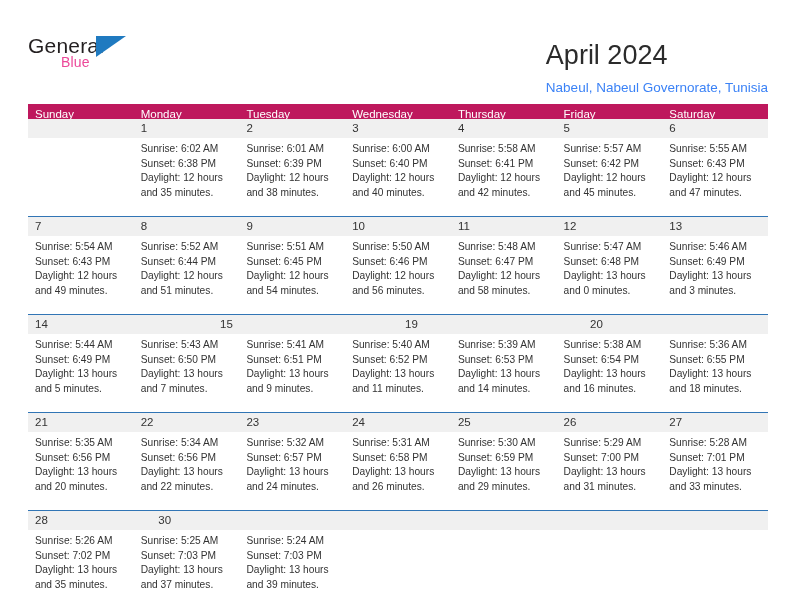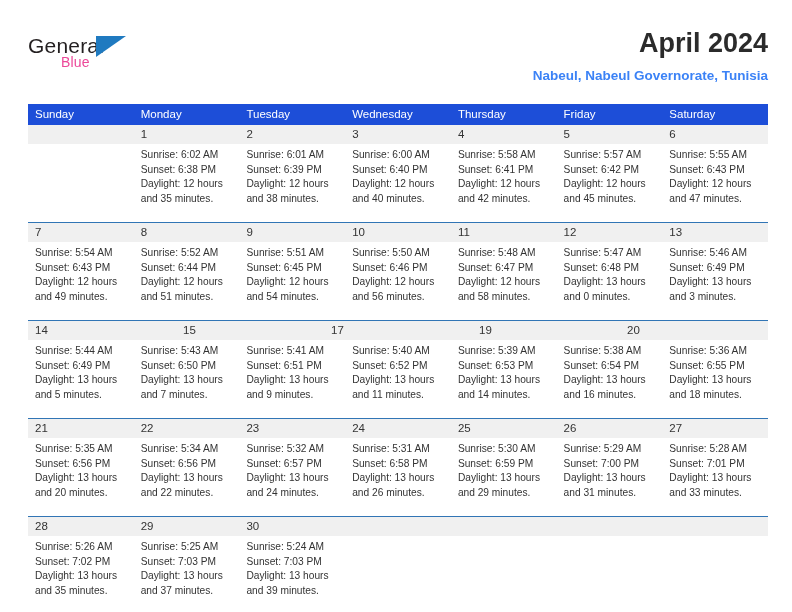--- a/index.html
+++ b/index.html
@@ -60,23 +60,22 @@
     top: 20px;
     font-size: 14px;
     letter-spacing: 0.2px;
     color: #ec4899;
     font-family: "Liberation Sans", sans-serif;
   }
 
   .title-block {
     position: absolute;
     right: 0px;
-    top: 0px;
-    text-align: right;
-    font-weight: bold;
+    top: 12px;
+    text-align: left;
   }
   .month-title {
     font-size: 27px;
     color: #2b2b2b;
     line-height: 34px;
     white-space: nowrap;
   }
   .location {
     font-size: 13.5px;
     color: #3b82f6;
@@ -87,22 +86,22 @@
 
   
   .calendar {
     position: absolute;
     left: 28px;
     top: 104px;
     width: 740px;
   }
   .dow-row {
     display: flex;
-    background: #1d4ed8;
-    height: 21px;
+    background: #be185d;
+    height: 15px;
   }
   .dow {
     flex: 1 1 0;
     color: #ffffff;
     font-size: 11.5px;
     line-height: 21px;
     padding-left: 7px;
     box-sizing: border-box;
     white-space: nowrap;
   }
@@ -118,21 +117,20 @@
     background: #f0f0f0;
     height: 19px;
   }
   .week-bodies {
     display: flex;
     background: #ffffff;
     height: 78px;
   }
   .week:last-child .week-bodies {
     height: 73px;
-    justify-content: center;
   }
 
   .cell-date {
     flex: 1 1 0;
     box-sizing: border-box;
     padding-left: 7px;
     font-size: 11.5px;
     line-height: 19px;
     color: #333333;
   }
@@ -282,21 +280,20 @@
               <div class="cell-line">Sunset: 6:49 PM</div>
               <div class="cell-line">Daylight: 13 hours</div>
               <div class="cell-line">and 3 minutes.</div>
             </div>
           </div>
         </div>
         <div class="week">
           <div class="week-dates">
             <div class="cell-date">14</div>
             <div class="cell-date">15</div>
-            <div class="cell-date">17</div>
             <div class="cell-date">19</div>
             <div class="cell-date">20</div>
           </div>
           <div class="week-bodies">
             <div class="cell-body">
               <div class="cell-line">Sunrise: 5:44 AM</div>
               <div class="cell-line">Sunset: 6:49 PM</div>
               <div class="cell-line">Daylight: 13 hours</div>
               <div class="cell-line">and 5 minutes.</div>
             </div>
@@ -389,21 +386,20 @@
               <div class="cell-line">Sunrise: 5:28 AM</div>
               <div class="cell-line">Sunset: 7:01 PM</div>
               <div class="cell-line">Daylight: 13 hours</div>
               <div class="cell-line">and 33 minutes.</div>
             </div>
           </div>
         </div>
         <div class="week">
           <div class="week-dates">
             <div class="cell-date">28</div>
-            <div class="cell-date">29</div>
             <div class="cell-date">30</div>
             <div class="cell-date"></div>
             <div class="cell-date"></div>
             <div class="cell-date"></div>
             <div class="cell-date"></div>
           </div>
           <div class="week-bodies">
             <div class="cell-body">
               <div class="cell-line">Sunrise: 5:26 AM</div>
               <div class="cell-line">Sunset: 7:02 PM</div>

